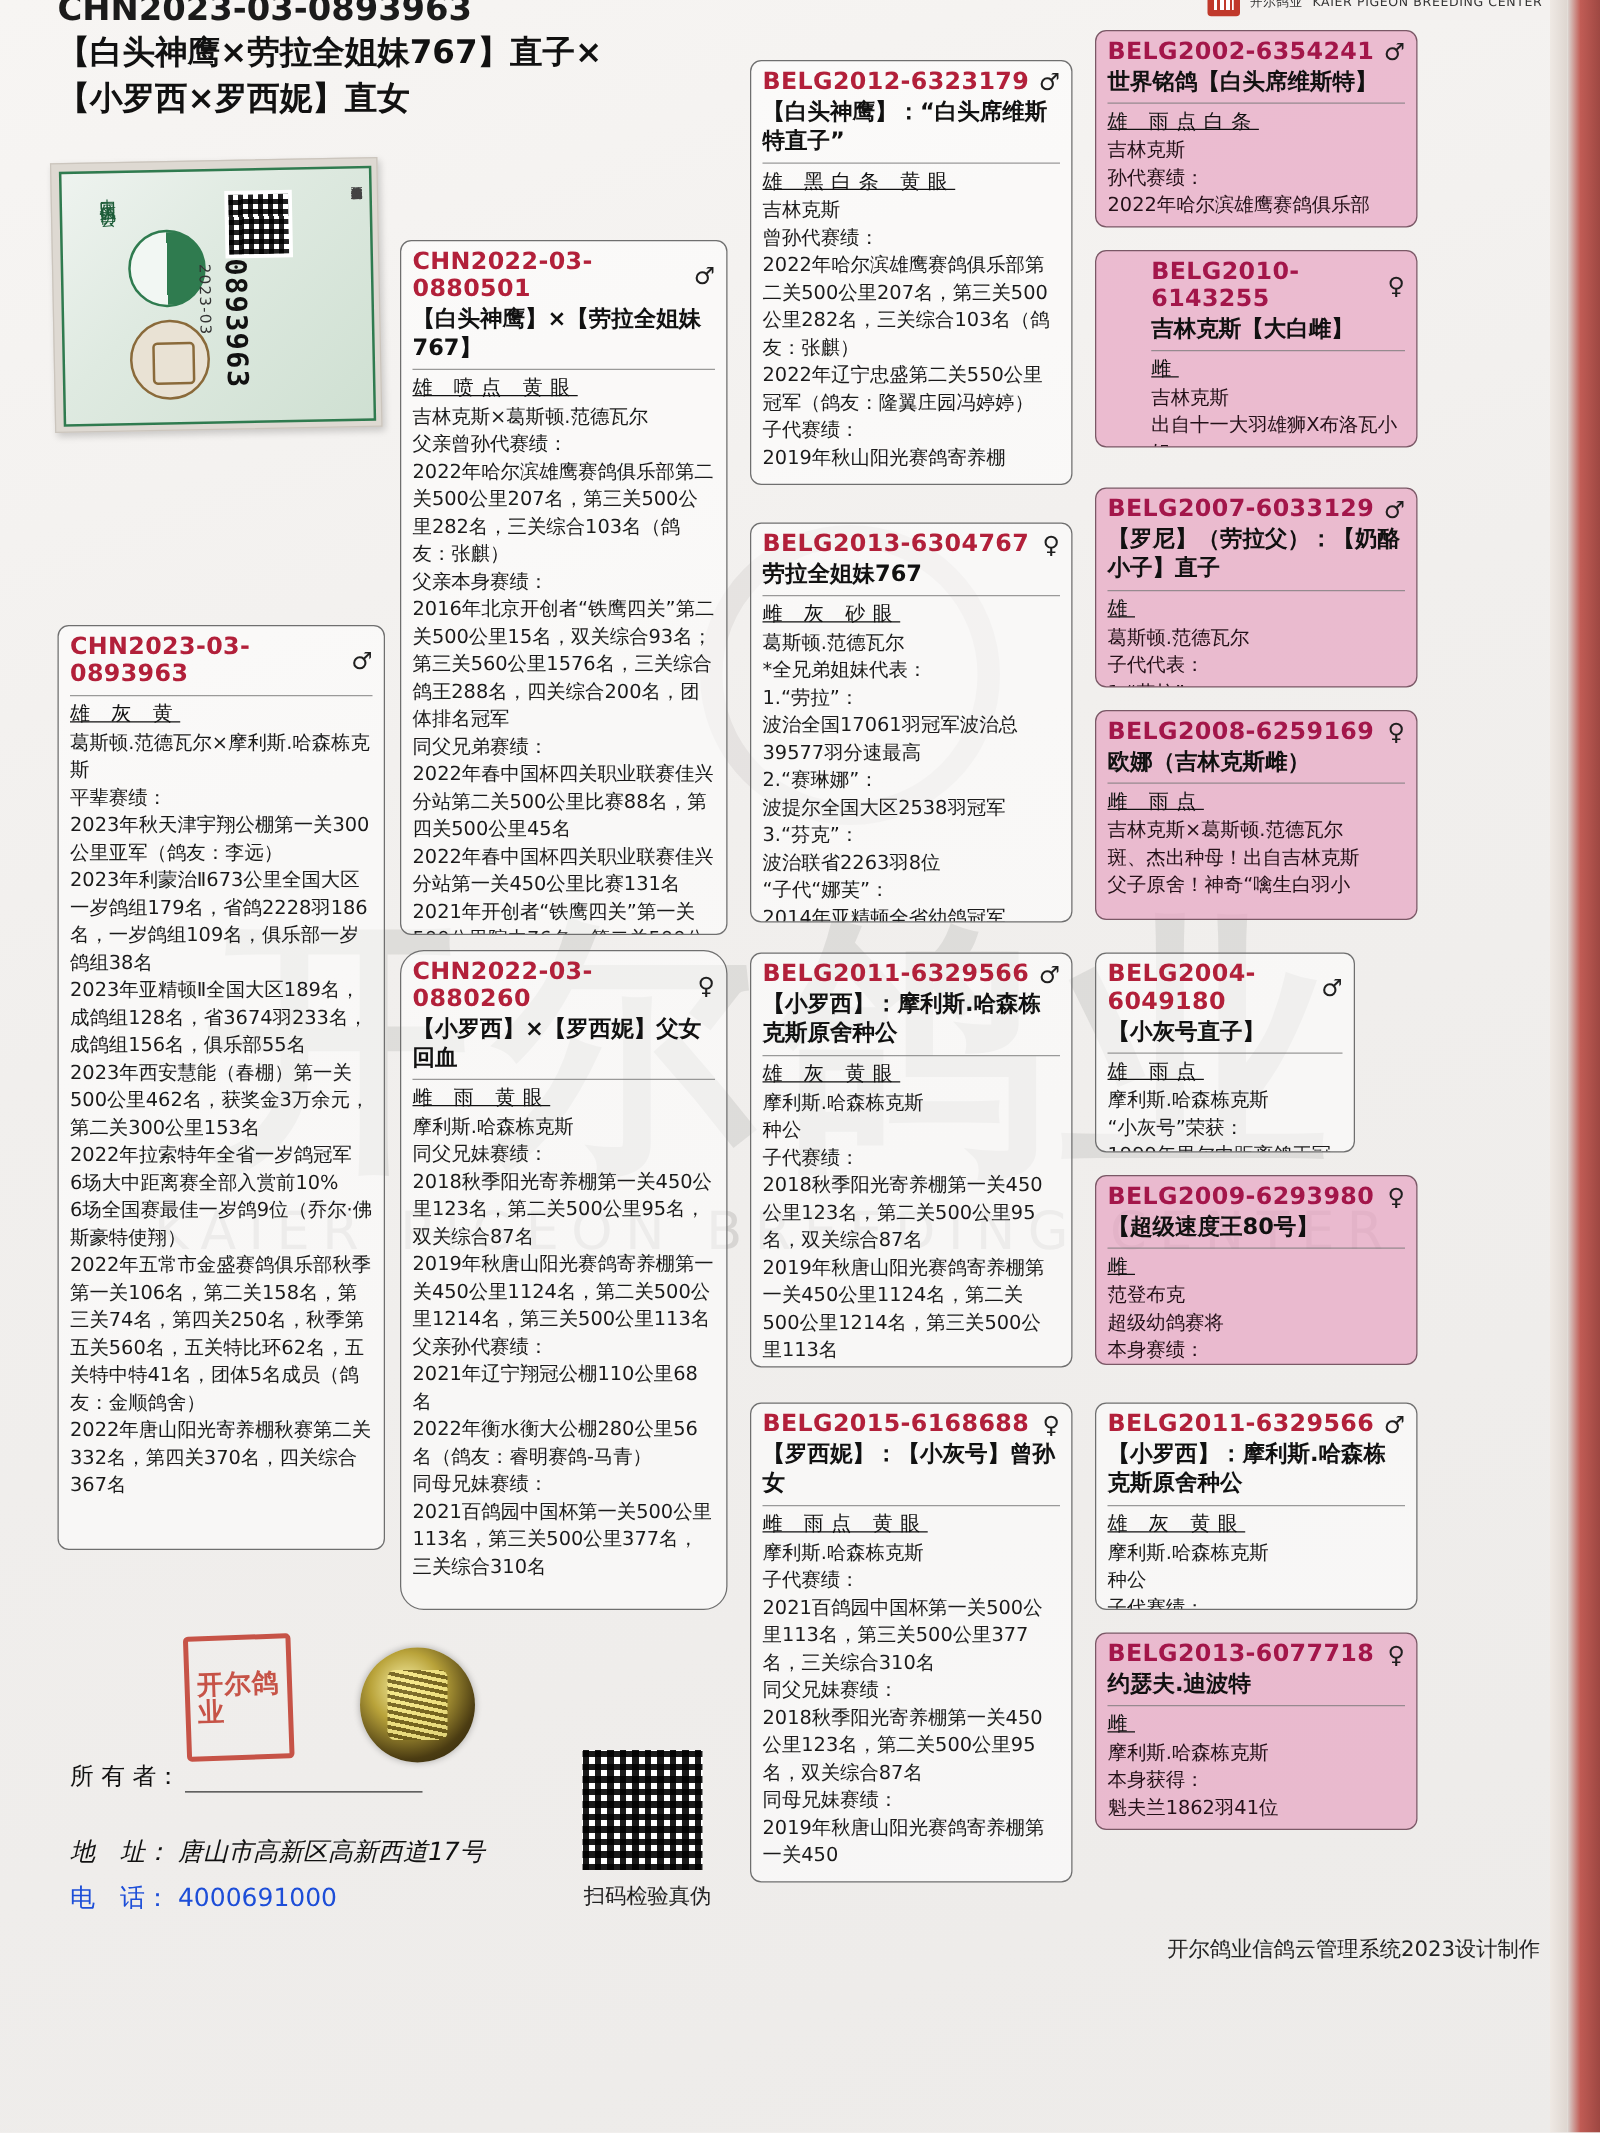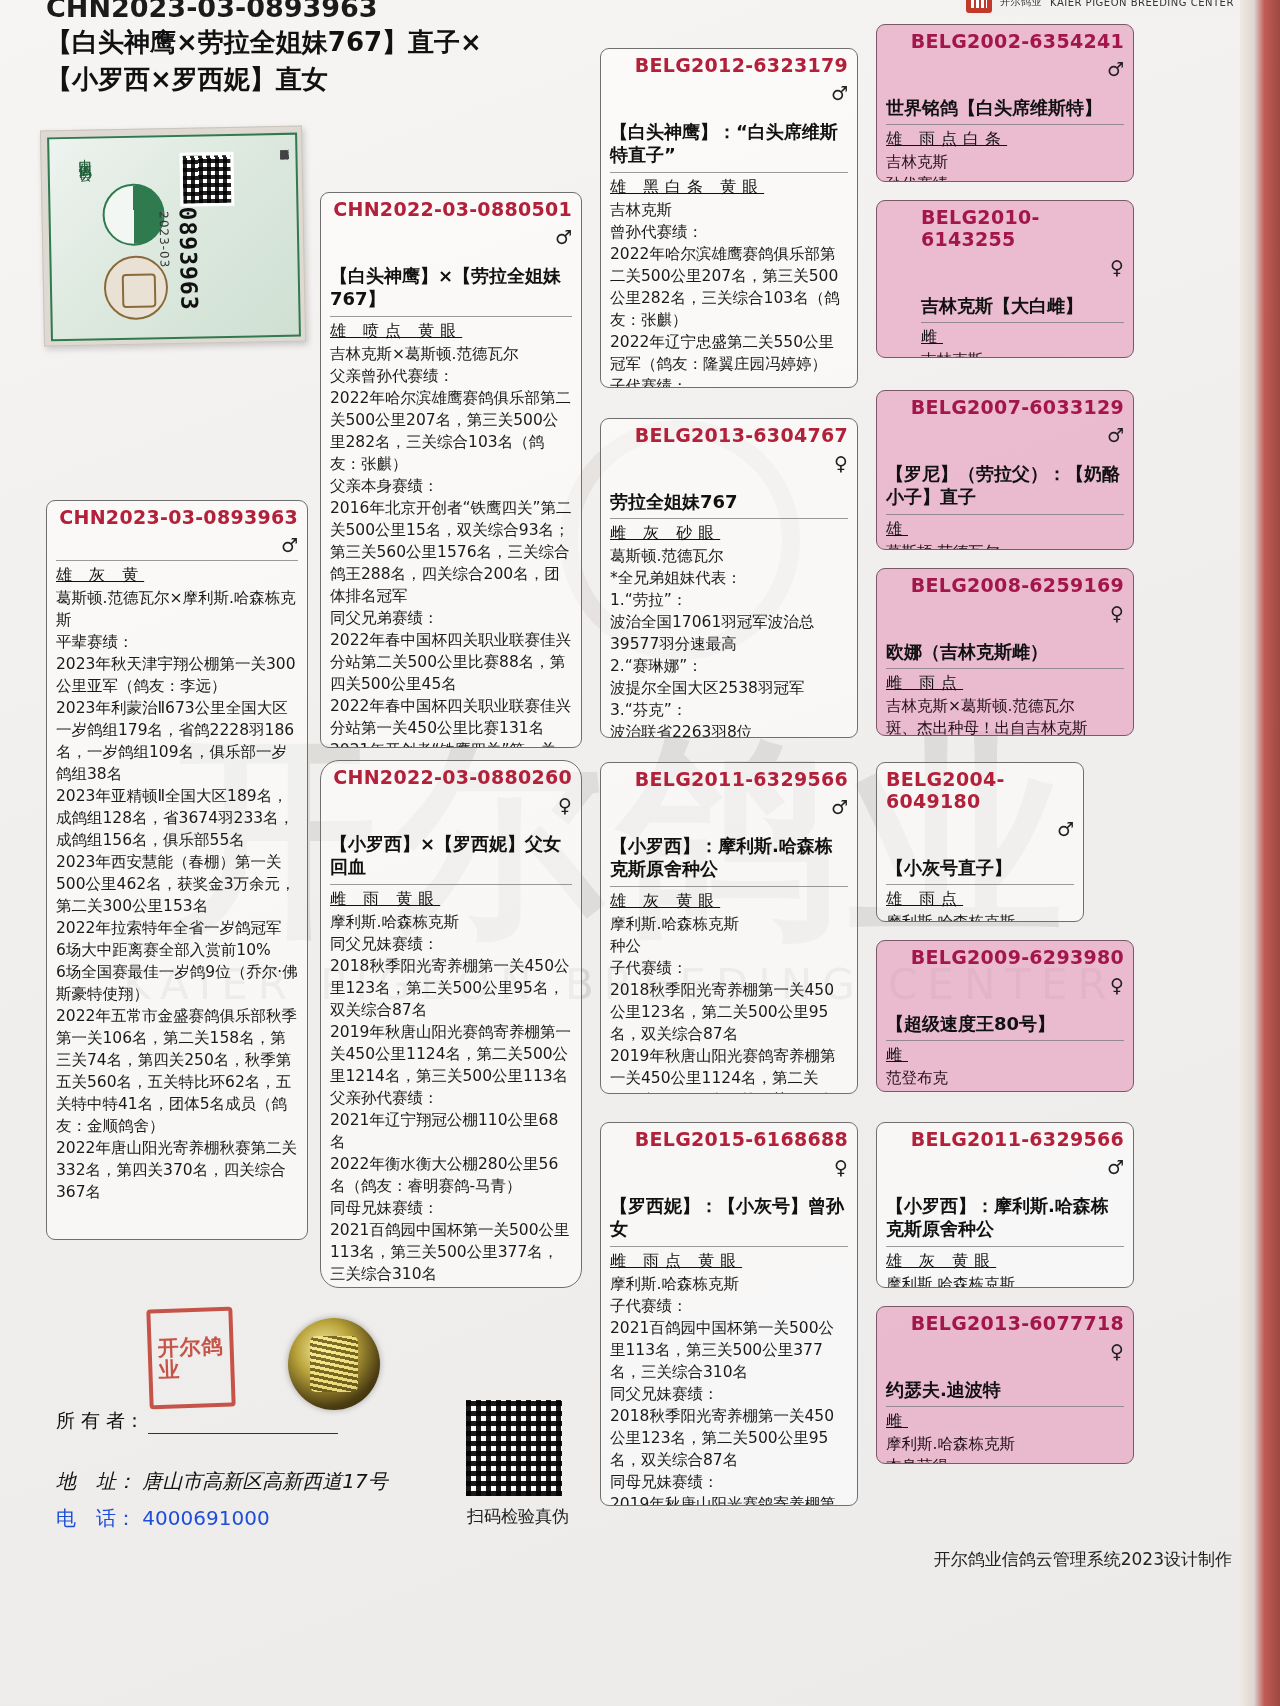--- a/index.html
+++ b/index.html
@@ -134,33 +134,33 @@
     border-radius:9px;
     background:rgba(255,255,255,0.55);
     padding:6px 9px 8px 9px;
     overflow:hidden;
   }
   .card.pink {
     background:rgba(231,166,196,0.72);
     border-color:#7a5866;
   }
   .card .hdr {
-    display:flex; align-items:flex-end; justify-content:space-between; gap:6px;flex-direction:column;
+    display:flex; align-items:center; justify-content:space-between; gap:6px;
   }
   .card .ring {
     font-size:19px; font-weight:bold; color:#b2203a; line-height:1.15;
     letter-spacing:.3px;
   }
   .card.pink .ring { color:#a3164a; }
   .card .sex {
     font-size:19px; font-weight:bold; color:#1f1f1f; line-height:1;
     flex:0 0 auto; padding-top:1px;
   }
   .card .name {
-    font-size:18px; font-weight:bold; color:#111; line-height:1.3; margin-top:17px;
+    font-size:18px; font-weight:bold; color:#111; line-height:1.3; margin-top:1px;
   }
   .card .rule {
     height:1px; background:#7a7a7a; margin:5px 0 4px 0; opacity:.75;
   }
   .card .body {
     font-size:15.5px; line-height:1.42; color:#1a1a1a; white-space:pre-wrap;
   }
   .card.pink .body { color:#231018; }
   .card .traits {
     font-size:16px; color:#111; letter-spacing:6px; margin-bottom:1px;text-decoration:underline;

